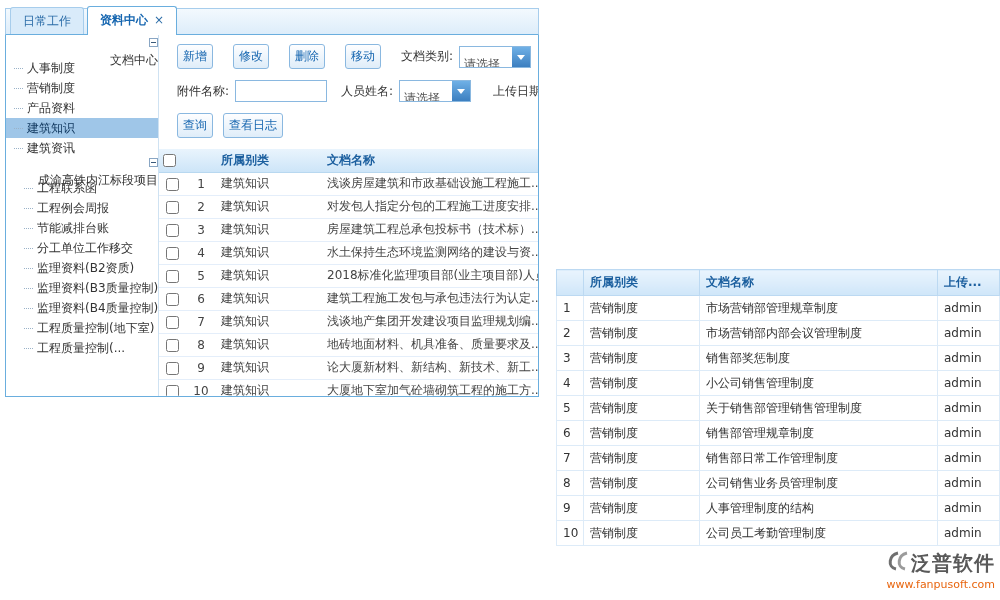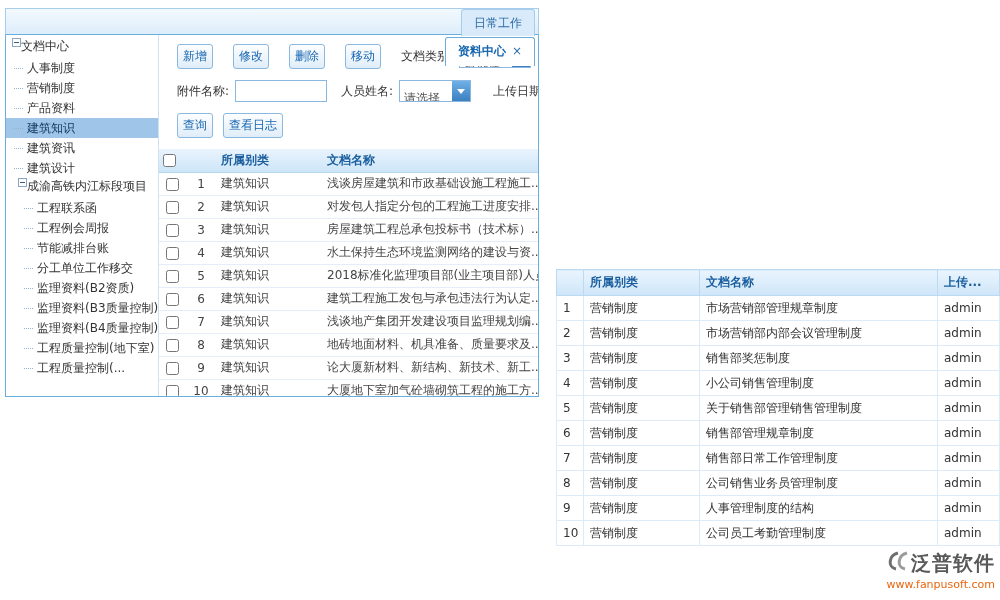--- a/index.html
+++ b/index.html
@@ -4,36 +4,36 @@
 <style>
   * { box-sizing: border-box; margin: 0; padding: 0; }
   html,body { width:1000px; height:600px; background:#fff; overflow:hidden;
     font-family:"DejaVu Sans","Liberation Sans",sans-serif; }
   .stage { position:relative; width:1000px; height:600px; background:#fff; }
 
   
   .win { position:absolute; left:5px; top:8px; width:534px; }
   .tabbar { display:flex; align-items:flex-end; height:27px; padding-left:4px;
     background:linear-gradient(#f3f9fe,#ddedfa);
-    border:1px solid #a7cdec; border-bottom:1px solid #6aaede;flex-direction:column; }
+    border:1px solid #a7cdec; border-bottom:1px solid #6aaede; }
   .tab { padding:5px 12px 4px; font-size:12px; color:#2c6da8; cursor:pointer;
     border:1px solid #a7cdec; border-bottom:none; background:#d9ebfa;
     margin-right:3px; border-radius:3px 3px 0 0; white-space:nowrap; }
   .tab.active { background:#fff; color:#1666b0; font-weight:bold; border-color:#6aaede;
     position:relative; top:1px; padding-bottom:6px; }
   .tab .close { margin-left:6px; color:#2c6da8; font-weight:normal; font-size:12px; }
 
   .win-body { display:flex; height:362px; border:1px solid #6aaede; border-top:none;
     background:#fff; overflow:hidden; }
 
   
   .sidebar { width:153px; flex-shrink:0; border-right:1px solid #cfe2f2; padding-top:3px;
     font-size:12px; color:#333; overflow:hidden; }
-  .tree-root, .tree-node { display:flex; align-items:flex-start; height:20px;
-    cursor:pointer; white-space:nowrap; }
+  .tree-root, .tree-node { display:flex; align-items:flex-end; gap:5px; height:20px;
+    cursor:pointer; white-space:nowrap;flex-direction:column; }
   .tree-root { padding-left:6px; }
   .tree-node { padding-left:12px; }
   .toggler { width:9px; height:9px; border:1px solid #89a6c4; background:#fff;
     position:relative; flex-shrink:0; }
   .toggler::after { content:""; position:absolute; left:1px; right:1px; top:3px;
     border-top:1px solid #3a5a7a; }
   .tree-item { height:20px; line-height:20px; padding-left:21px; position:relative;
     cursor:pointer; white-space:nowrap; overflow:hidden; }
   .tree-item::before { content:""; position:absolute; left:8px; top:10px; width:9px;
     border-top:1px dotted #9ab2c8; }
@@ -113,21 +113,20 @@
       <div class="sidebar">
         <div class="tree-root">
           <span class="toggler"></span>
           <span>文档中心</span>
         </div>
         <div class="tree-item">人事制度</div>
         <div class="tree-item">营销制度</div>
         <div class="tree-item">产品资料</div>
         <div class="tree-item selected">建筑知识</div>
         <div class="tree-item">建筑资讯</div>
-        <div class="tree-item">建筑设计</div>
         <div class="tree-node">
           <span class="toggler"></span>
           <span>成渝高铁内江标段项目</span>
         </div>
         <div class="tree-item lvl2">工程联系函</div>
         <div class="tree-item lvl2">工程例会周报</div>
         <div class="tree-item lvl2">节能减排台账</div>
         <div class="tree-item lvl2">分工单位工作移交</div>
         <div class="tree-item lvl2">监理资料(B2资质)</div>
         <div class="tree-item lvl2">监理资料(B3质量控制)</div>

